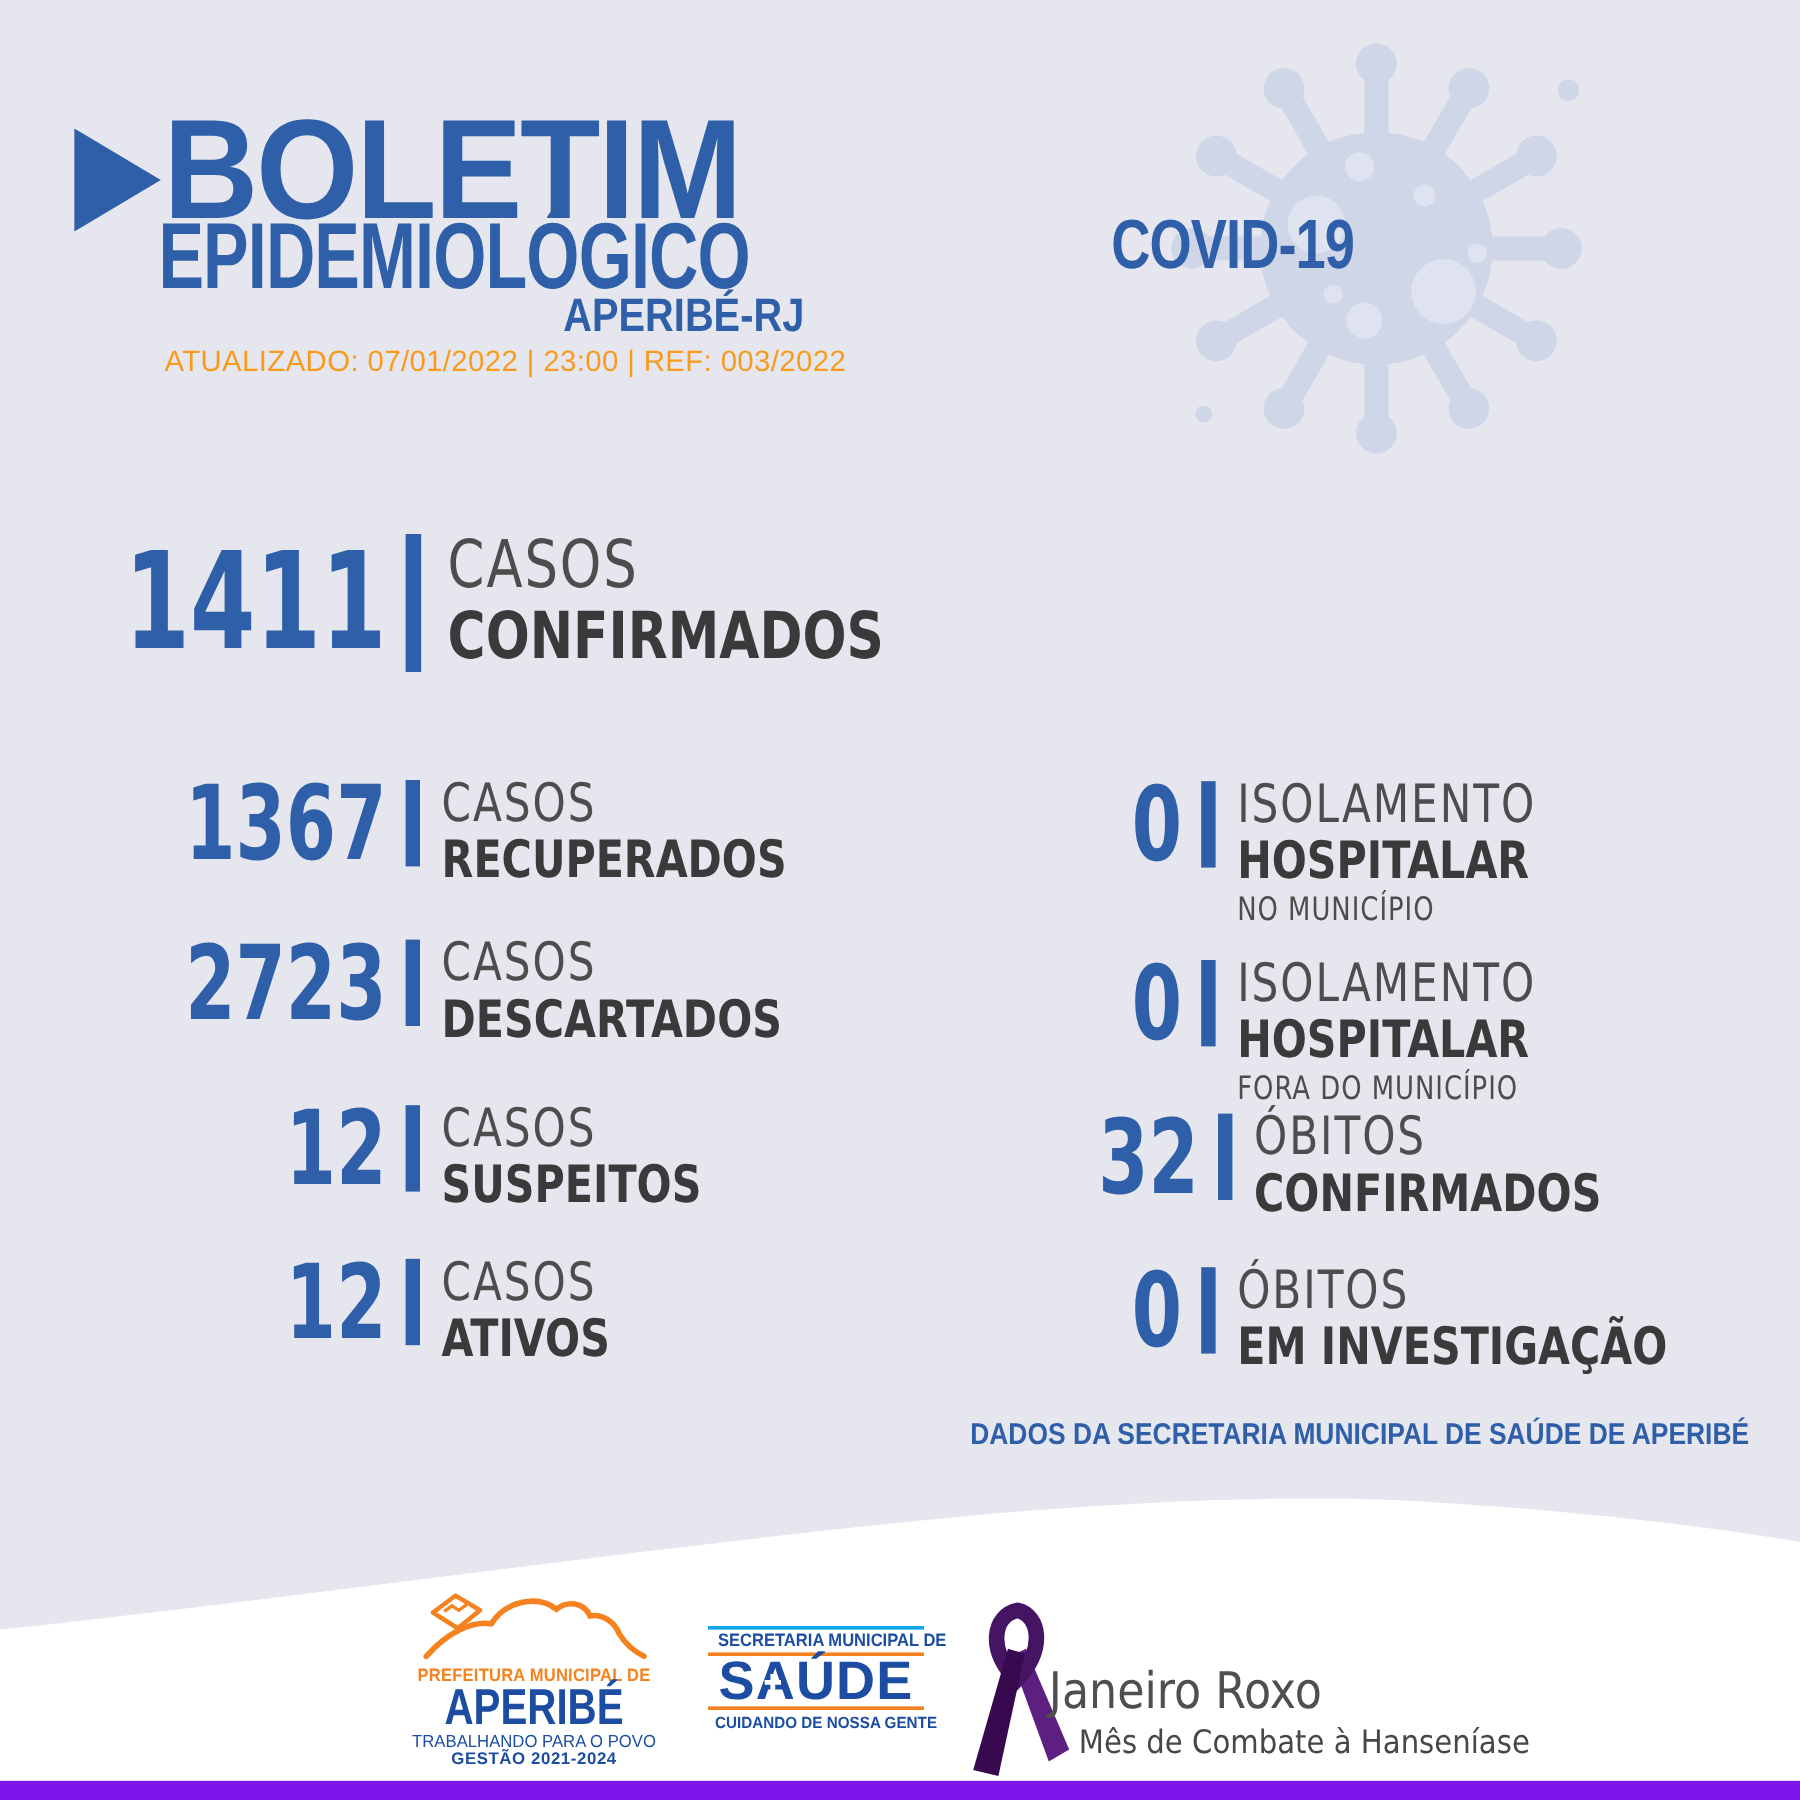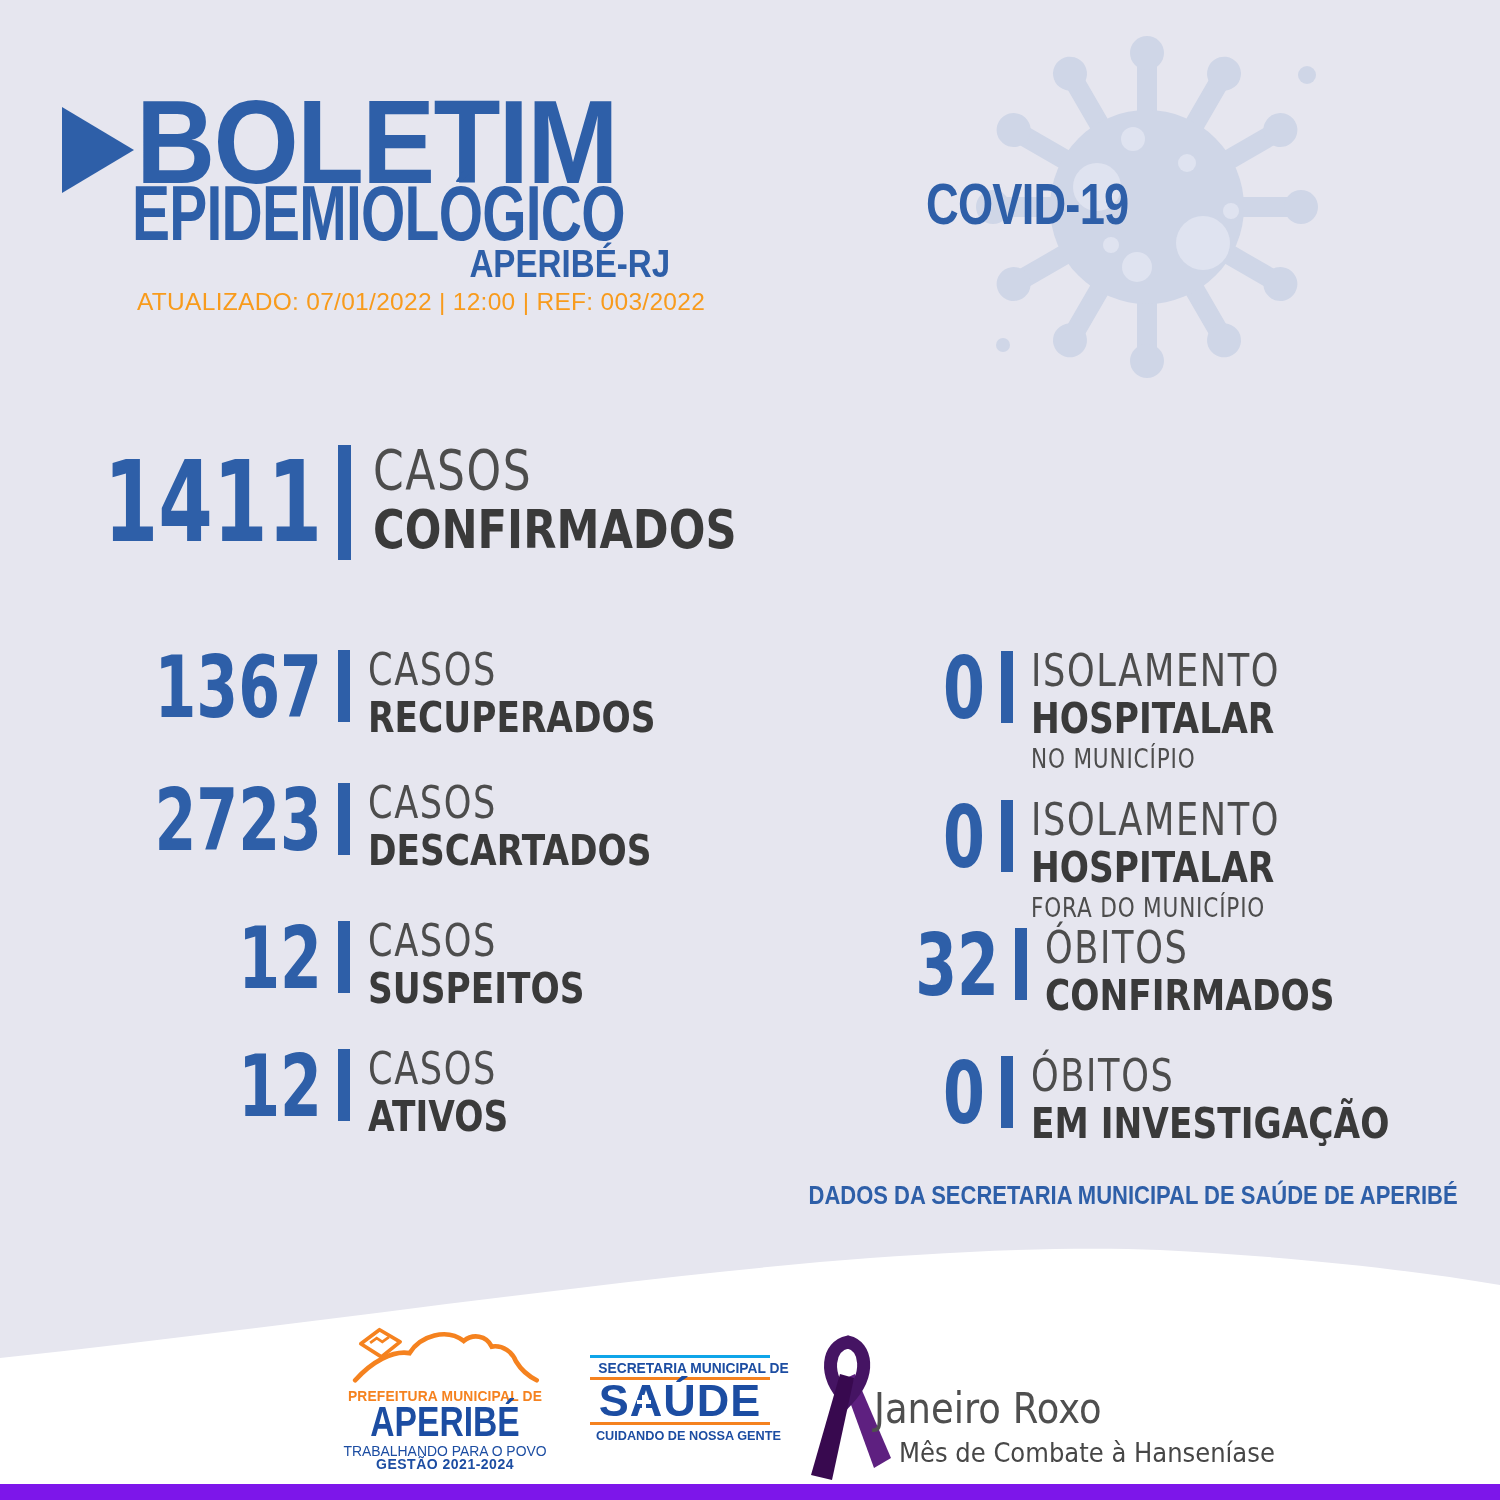--- a/index.html
+++ b/index.html
@@ -125,21 +125,21 @@
       <circle cx="182" cy="252" r="15"></circle>
       <circle cx="276" cy="196" r="8"></circle>
       <circle cx="156" cy="230" r="8"></circle>
     </g>
   </svg>
 
   <div class="abs tri"></div>
   <div class="abs t1">BOLETIM</div>
   <div class="abs t2">EPIDEMIOLÓGICO</div>
   <div class="abs t3">APERIBÉ-RJ</div>
-  <div class="abs updated">ATUALIZADO: 07/01/2022 |  12:00  | REF: 003/2022</div>
+  <div class="abs updated">ATUALIZADO: 07/01/2022 |  23:00  | REF: 003/2022</div>
   <div class="abs covid">COVID-19</div>
 
   <div class="row main" style="left:0;top:445px;align-items:flex-end;">
     <div class="num">1411</div>
     <div class="bar"></div>
     <div class="labels">
       <div class="lab-light">CASOS</div>
       <div class="lab-bold">CONFIRMADOS</div>
     </div>
   </div>

